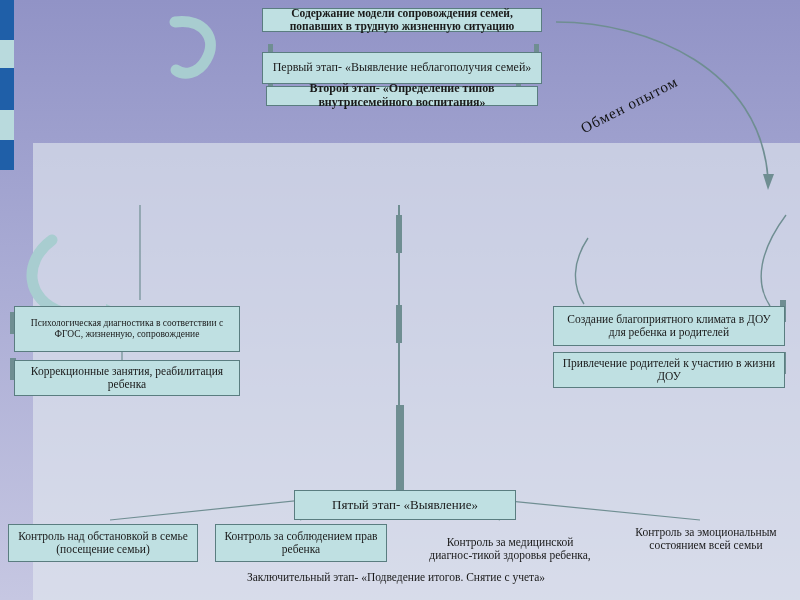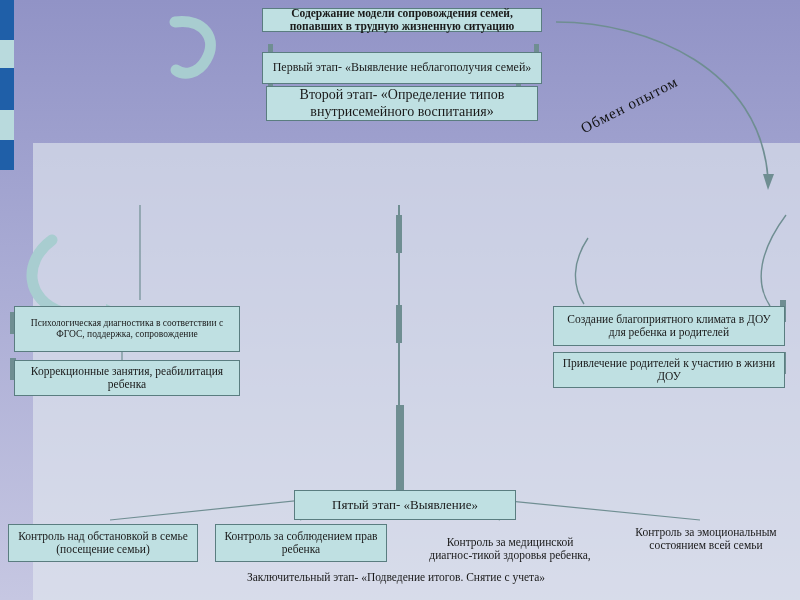--- a/index.html
+++ b/index.html
@@ -100,25 +100,25 @@
 <div class="conn" style="left:268px;top:44px;width:5px;height:18px;"></div>
 <div class="conn" style="left:534px;top:44px;width:5px;height:18px;"></div>
 <div class="conn" style="left:268px;top:78px;width:5px;height:18px;"></div>
 <div class="conn" style="left:516px;top:78px;width:5px;height:18px;"></div>
 <div class="conn" style="left:396px;top:405px;width:8px;height:88px;"></div>
 
 <div class="box bold" style="left:262px;top:8px;width:280px;height:24px;font-size:11.5px;">Содержание модели сопровождения семей, попавших в трудную жизненную ситуацию</div>
 
 <div class="box" style="left:262px;top:52px;width:280px;height:32px;font-size:12px;">Первый этап- «Выявление неблагополучия семей»</div>
 
-<div class="box" style="left:266px;top:86px;width:272px;height:35px;font-size:14px;">Второй этап- «Определение типов внутрисемейного воспитания»</div>
+<div class="box" style="left:266px;top:86px;width:272px;height:20px;font-size:12px;font-weight:bold;">Второй этап- «Определение типов внутрисемейного воспитания»</div>
 
 <div id="exchange" style="left:578px;top:122px;">Обмен опытом</div>
 
-<div class="box" style="left:14px;top:306px;width:226px;height:46px;font-size:9.5px;">Психологическая диагностика в соответствии с ФГОС, поддержка, сопровождение</div>
+<div class="box" style="left:14px;top:306px;width:226px;height:46px;font-size:9.5px;">Психологическая диагностика в соответствии с ФГОС, жизненную, сопровождение</div>
 
 <div class="box" style="left:14px;top:360px;width:226px;height:36px;font-size:11.5px;">Коррекционные занятия, реабилитация ребенка</div>
 
 <div class="box" style="left:553px;top:306px;width:232px;height:40px;font-size:11.5px;">Создание благоприятного климата в ДОУ для ребенка и родителей</div>
 
 <div class="box" style="left:553px;top:352px;width:232px;height:36px;font-size:11.5px;">Привлечение родителей к участию в жизни ДОУ</div>
 
 <div class="box" style="left:294px;top:490px;width:222px;height:30px;font-size:13px;">Пятый этап- «Выявление»</div>
 
 <div class="box" style="left:8px;top:524px;width:190px;height:38px;font-size:11.5px;">Контроль над обстановкой в семье (посещение семьи)</div>

